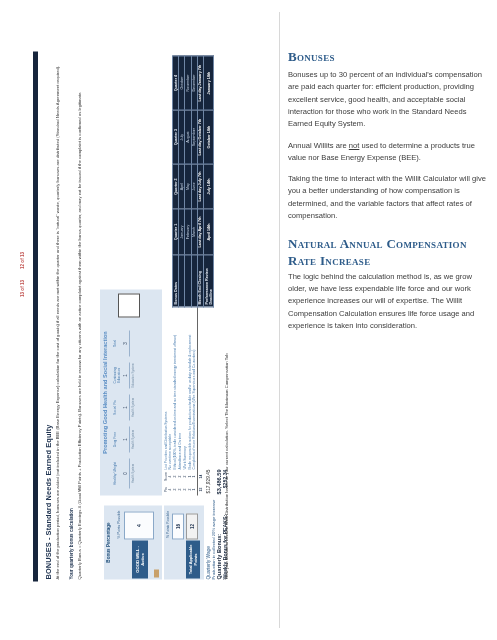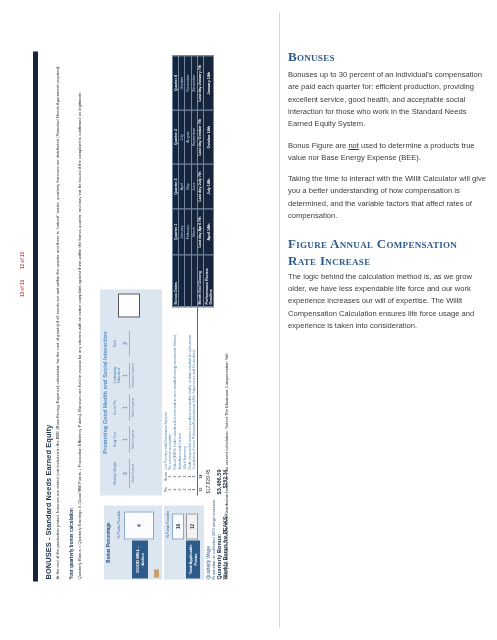--- a/index.html
+++ b/index.html
@@ -460,22 +460,22 @@
   </div>
 
   <div class="pmark" id="pmark1">12 of 13</div>
   <div class="pmark" id="pmark2">13 of 13</div>
 
   <div id="right-col">
 
     <div class="sec-head">Bonuses</div>
     <p class="para">Bonuses up to 30 percent of an individual's compensation are paid each quarter for: efficient production, providing excellent service, good health, and acceptable social interaction for those who work in the Standard Needs Earned Equity System.</p>
     <p class="para">
-      <span>Bonus Figure are </span><u>not</u><span> used to determine a products true value nor Base Energy Expense (BEE).</span>
+      <span>Annual Willits are </span><u>not</u><span> used to determine a products true value nor Base Energy Expense (BEE).</span>
     </p>
     <p class="para">Taking the time to interact with the Willit Calculator will give you a better understanding of how compensation is determined, and the variable factors that affect rates of compensation.</p>
 
-    <div class="sec-head second">Figure Annual Compensation Rate Increase</div>
+    <div class="sec-head second">Natural Annual Compensation Rate Increase</div>
     <p class="para">The logic behind the calculation method is, as we grow older, we have less expendable life force and our work experience increases our will of expertise. The Willit Compensation Calculation ensures life force usage and experience is taken into consideration.</p>
 
   </div>
 
 </div>
 
 </body></html>

